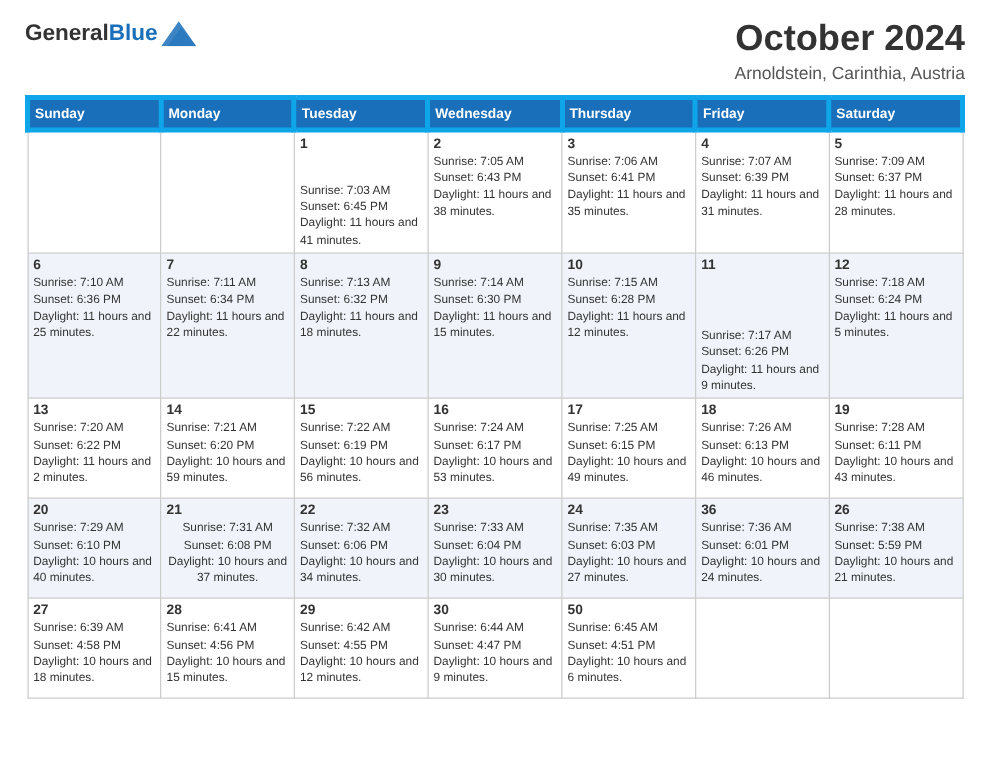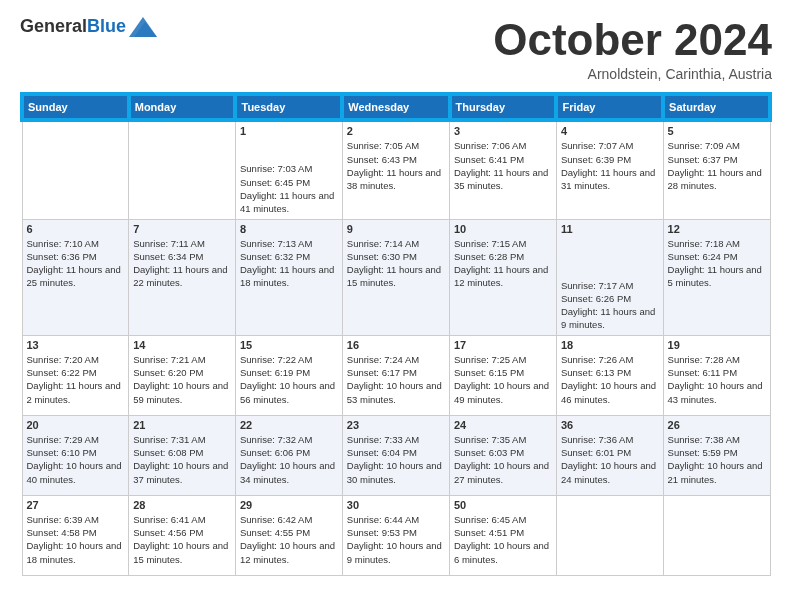--- a/index.html
+++ b/index.html
@@ -29,21 +29,21 @@
       align-items: flex-start;
     }
     .logo-row {
       display: flex;
       align-items: center;
     }
     .title-block {
       text-align: right;
     }
     .month-title {
-      font-size: 44px;
+      font-size: 29px;
       font-weight: bold;
       color: #333;
       line-height: 1.1;
     }
     .location-title {
       font-size: 14px;
       color: #555;
       margin-top: 2px;
     }
     .calendar {
@@ -246,21 +246,21 @@
         </tr>
         <tr>
           <td class="alt-row">
             <div class="day-num">20</div>
             <div class="day-info" style="white-space: pre-line;">Sunrise: 7:29 AM
 Sunset: 6:10 PM
 Daylight: 10 hours and 40 minutes.</div>
           </td>
           <td class="alt-row">
             <div class="day-num">21</div>
-            <div class="day-info" style="white-space: pre-line;">Sunrise: 7:31 AM
+            <div class="day-info" style="white-space: pre-line; text-align: center;">Sunrise: 7:31 AM
 Sunset: 6:08 PM
 Daylight: 10 hours and 37 minutes.</div>
           </td>
           <td class="alt-row">
             <div class="day-num">22</div>
             <div class="day-info" style="white-space: pre-line;">Sunrise: 7:32 AM
 Sunset: 6:06 PM
 Daylight: 10 hours and 34 minutes.</div>
           </td>
           <td class="alt-row">
@@ -303,21 +303,21 @@
           </td>
           <td>
             <div class="day-num">29</div>
             <div class="day-info" style="white-space: pre-line;">Sunrise: 6:42 AM
 Sunset: 4:55 PM
 Daylight: 10 hours and 12 minutes.</div>
           </td>
           <td>
             <div class="day-num">30</div>
             <div class="day-info" style="white-space: pre-line;">Sunrise: 6:44 AM
-Sunset: 9:53 PM
+Sunset: 4:47 PM
 Daylight: 10 hours and 9 minutes.</div>
           </td>
           <td>
             <div class="day-num">50</div>
             <div class="day-info" style="white-space: pre-line;">Sunrise: 6:45 AM
 Sunset: 4:51 PM
 Daylight: 10 hours and 6 minutes.</div>
           </td>
           <td class="empty"></td>
           <td class="empty"></td>

